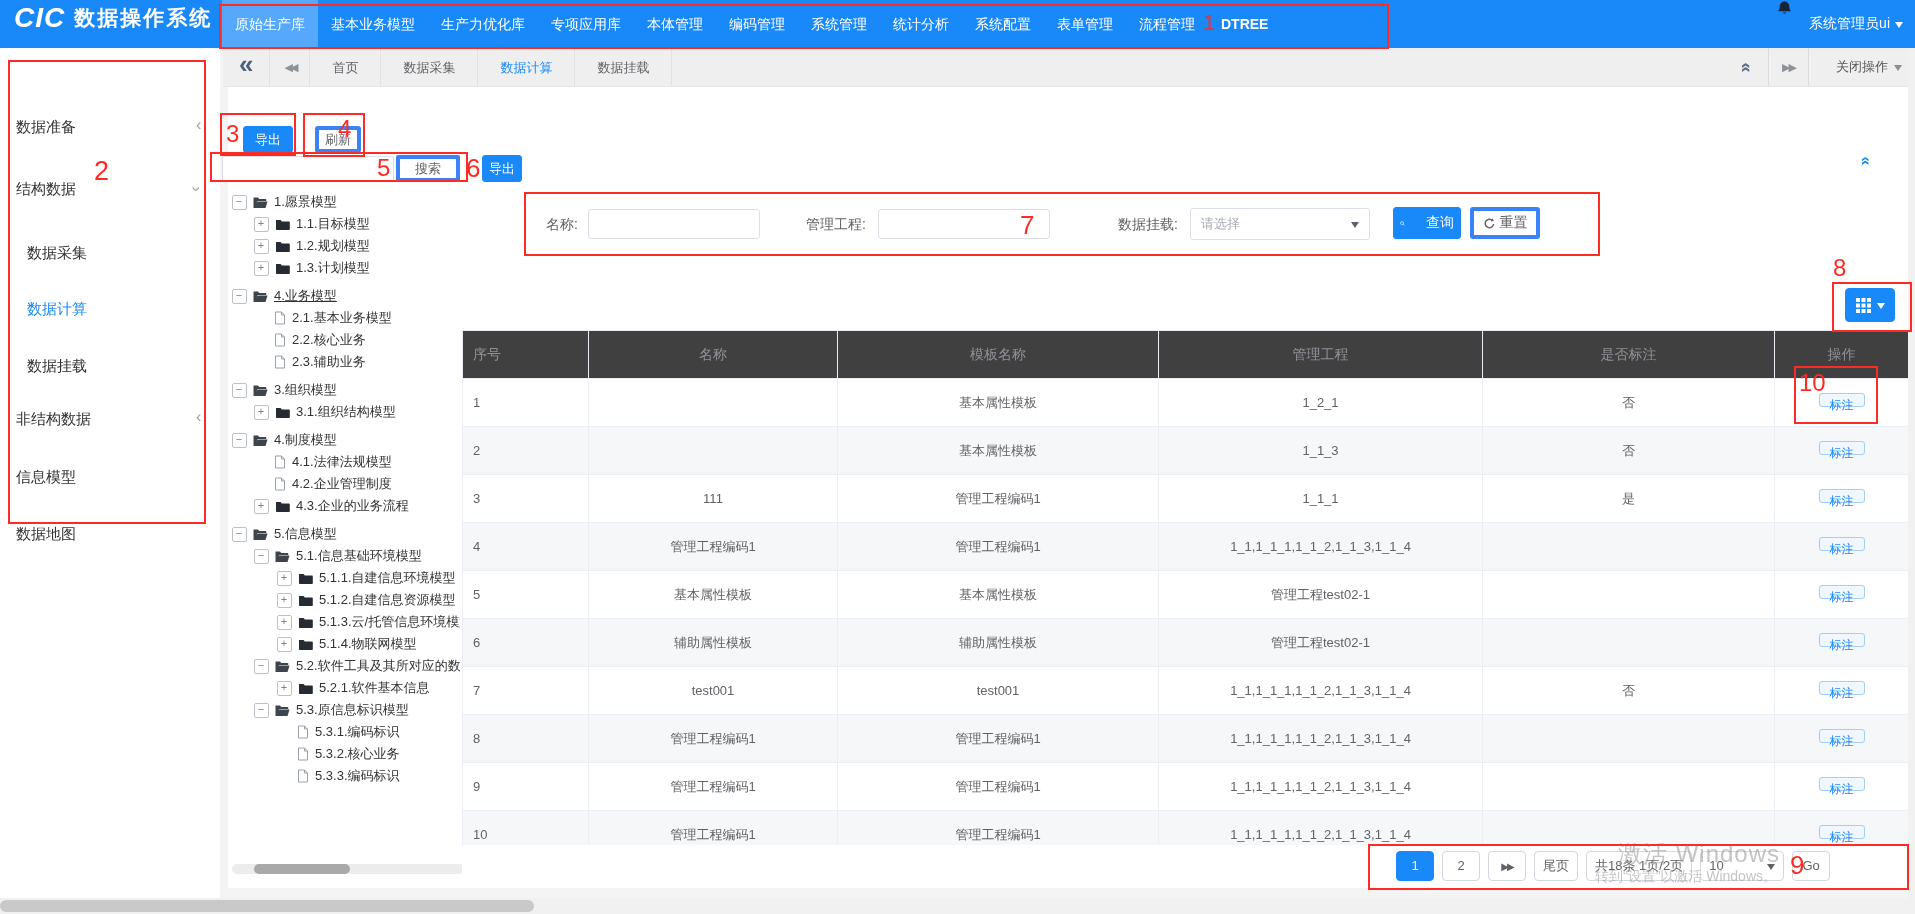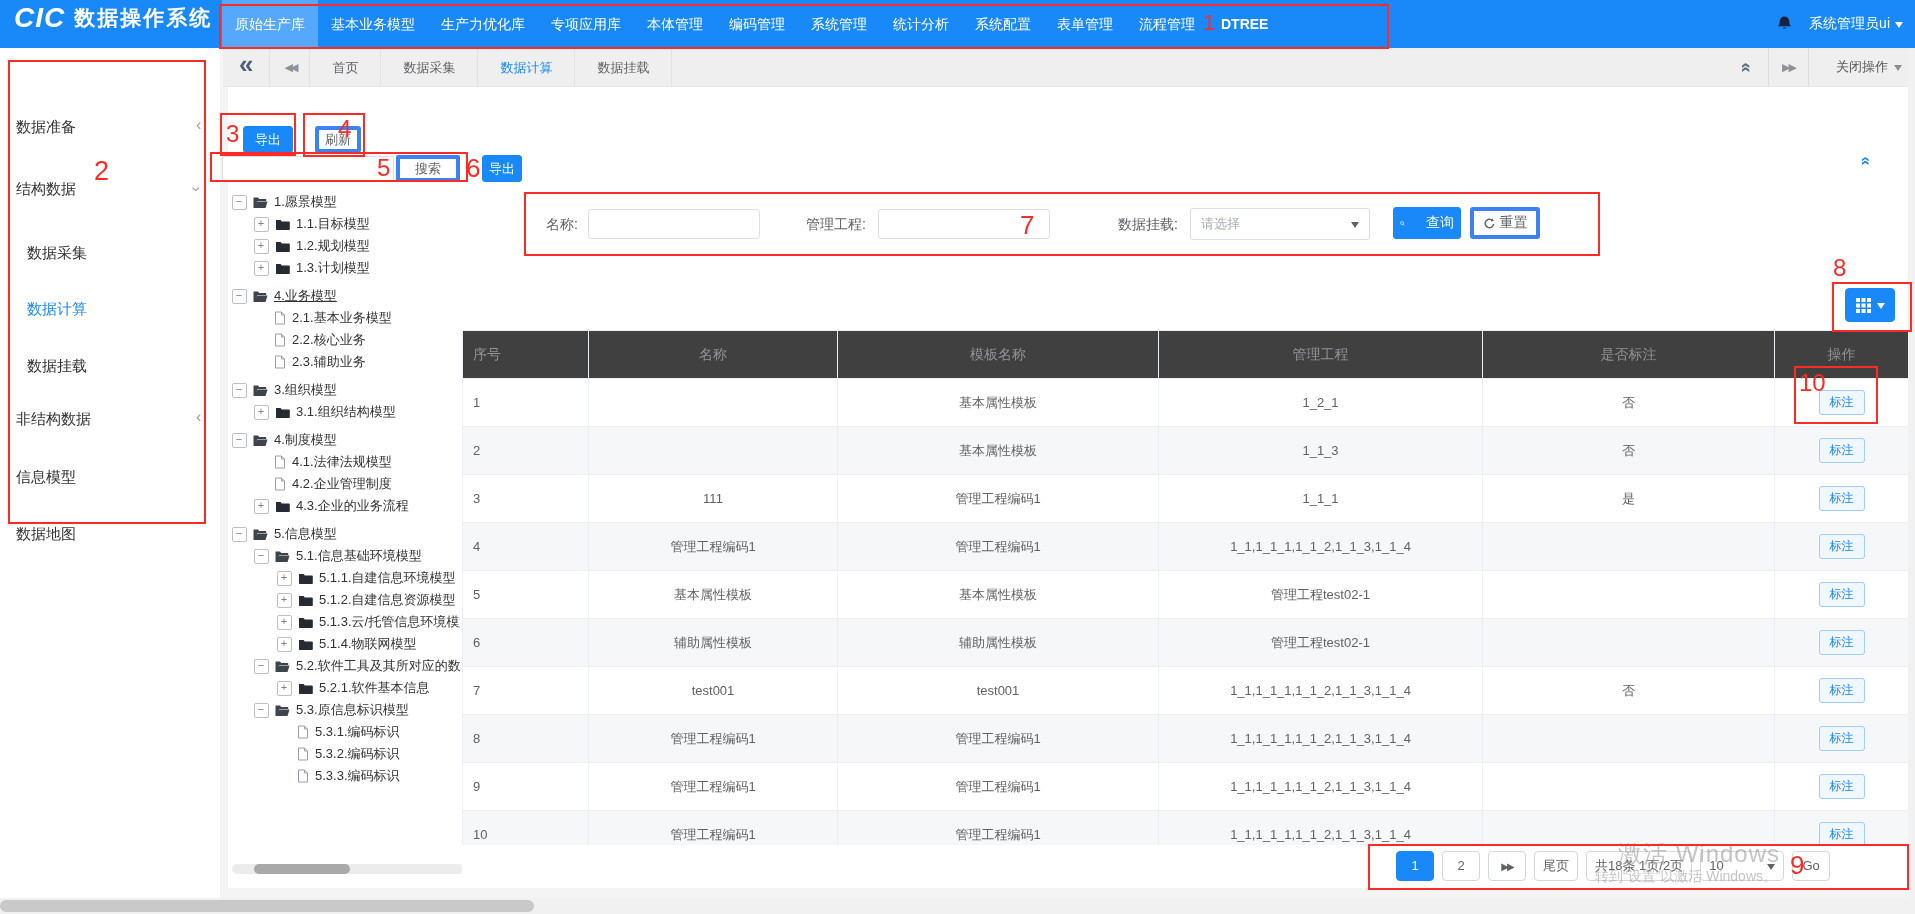--- a/index.html
+++ b/index.html
@@ -8,21 +8,21 @@
 
   
   #topbar{position:absolute;left:0;top:0;width:1915px;height:48px;background:#1989fa;z-index:10}
   #logo{position:absolute;left:14px;top:0;height:36px;display:flex;align-items:center;gap:9px;color:#fff}
   .logo-cic{font-size:28px;font-weight:800;font-style:italic;letter-spacing:1px}
   .logo-name{font-size:21px;font-weight:700;letter-spacing:2px}
   #nav{position:absolute;left:222px;top:0;height:48px;display:flex;color:#fff}
   .nav-item{padding:0 13px;line-height:48px;font-size:14px;white-space:nowrap;cursor:pointer}
   .nav-item.active{background:#55a8fb}
   .nav-item.bold{font-weight:700}
-  #topbar-right{position:absolute;right:12px;top:0;height:48px;display:flex;align-items:center;gap:16px;color:#fff}
+  #topbar-right{position:absolute;right:12px;top:0;height:48px;display:flex;gap:16px;color:#fff}
   .user{font-size:14px;display:flex;align-items:center;gap:5px}
   .tri{width:0;height:0;border:4px solid transparent}
   .tri.down-w{border-top:6px solid #fff;margin-top:5px}
   .tri.down-g{border-top:6px solid #8a8f96;margin-top:5px}
   .tri.down-s{border-top:6px solid #606266;margin-top:5px}
   .tri.down-wb{border-top:6px solid #fff;margin-top:5px}
 
   
   #tabbar{position:absolute;left:223px;top:48px;width:1695px;height:38px;background:#efefef;
           display:flex;align-items:center;color:#606266;font-size:13px;z-index:5;border-bottom:1px solid #e6e6e6}
@@ -102,21 +102,21 @@
   #panel-collapse::before{content:"«"}
   #btn-grid{left:1845px;top:288px;width:50px;height:34px;gap:6px;border-radius:4px}
 
   
   #table-wrap{position:absolute;left:462px;top:330px;width:1447px;height:523px;overflow:hidden;z-index:5;background:#fff}
   table{border-collapse:collapse;table-layout:fixed;width:1446px;font-size:13px;color:#606266}
   th,td{border:1px solid #ebeef5;height:47px;text-align:center;font-weight:400;padding:0 6px;overflow:hidden;white-space:nowrap}
   th{color:#909399;font-size:14px;background:#404040}
   tbody tr:nth-child(even){background:#f6f7f9}
   th:first-child,td:first-child{text-align:left;padding-left:10px}
-  .mark-btn{width:46px;height:25px;line-height:23px;background:#f0f7ff;border:1px solid #a0cdfa;color:#1989fa;
+  .mark-btn{width:46px;height:14px;line-height:23px;background:#f0f7ff;border:1px solid #a0cdfa;color:#1989fa;
        border-radius:3px;font-size:12px;display:inline-block;box-sizing:border-box;cursor:pointer}
 
   
   #pager-bg{position:absolute;left:462px;top:845px;width:1447px;height:43px;background:#fff;z-index:20}
   #pager{position:absolute;left:1396px;top:851px;display:flex;gap:8px;align-items:center;z-index:25}
   .pg{min-width:38px;height:30px;line-height:28px;border:1px solid #d4d7de;border-radius:4px;background:#fff;
       text-align:center;font-size:13px;color:#606266;box-sizing:border-box;padding:0 8px;cursor:pointer;white-space:nowrap}
   .pg.active{background:#1989fa;border-color:#1989fa;color:#fff}
   .pg.iconbtn{font-size:10px;letter-spacing:-2px;line-height:29px}
   .pg.iconbtn::before{content:"▶▶"}
@@ -456,21 +456,21 @@
         <span class="lbl">5.3.1.编码标识</span>
       </div>
     <div class="t l2">
         <span class="spc"></span>
         <span class="ico">
           <svg width="13" height="14" viewBox="0 0 13 14">
             <path d="M2.5 1h6l3 3v9h-9z" fill="#fff" stroke="#98a0aa"></path>
             <path d="M8.5 1v3h3" fill="none" stroke="#98a0aa"></path>
           </svg>
         </span>
-        <span class="lbl">5.3.2.编码标识</span>
+        <span class="lbl">5.3.2.核心业务</span>
       </div>
     <div class="t l2">
         <span class="spc"></span>
         <span class="ico">
           <svg width="13" height="14" viewBox="0 0 13 14">
             <path d="M2.5 1h6l3 3v9h-9z" fill="#fff" stroke="#98a0aa"></path>
             <path d="M8.5 1v3h3" fill="none" stroke="#98a0aa"></path>
           </svg>
         </span>
         <span class="lbl">5.3.3.编码标识</span>

